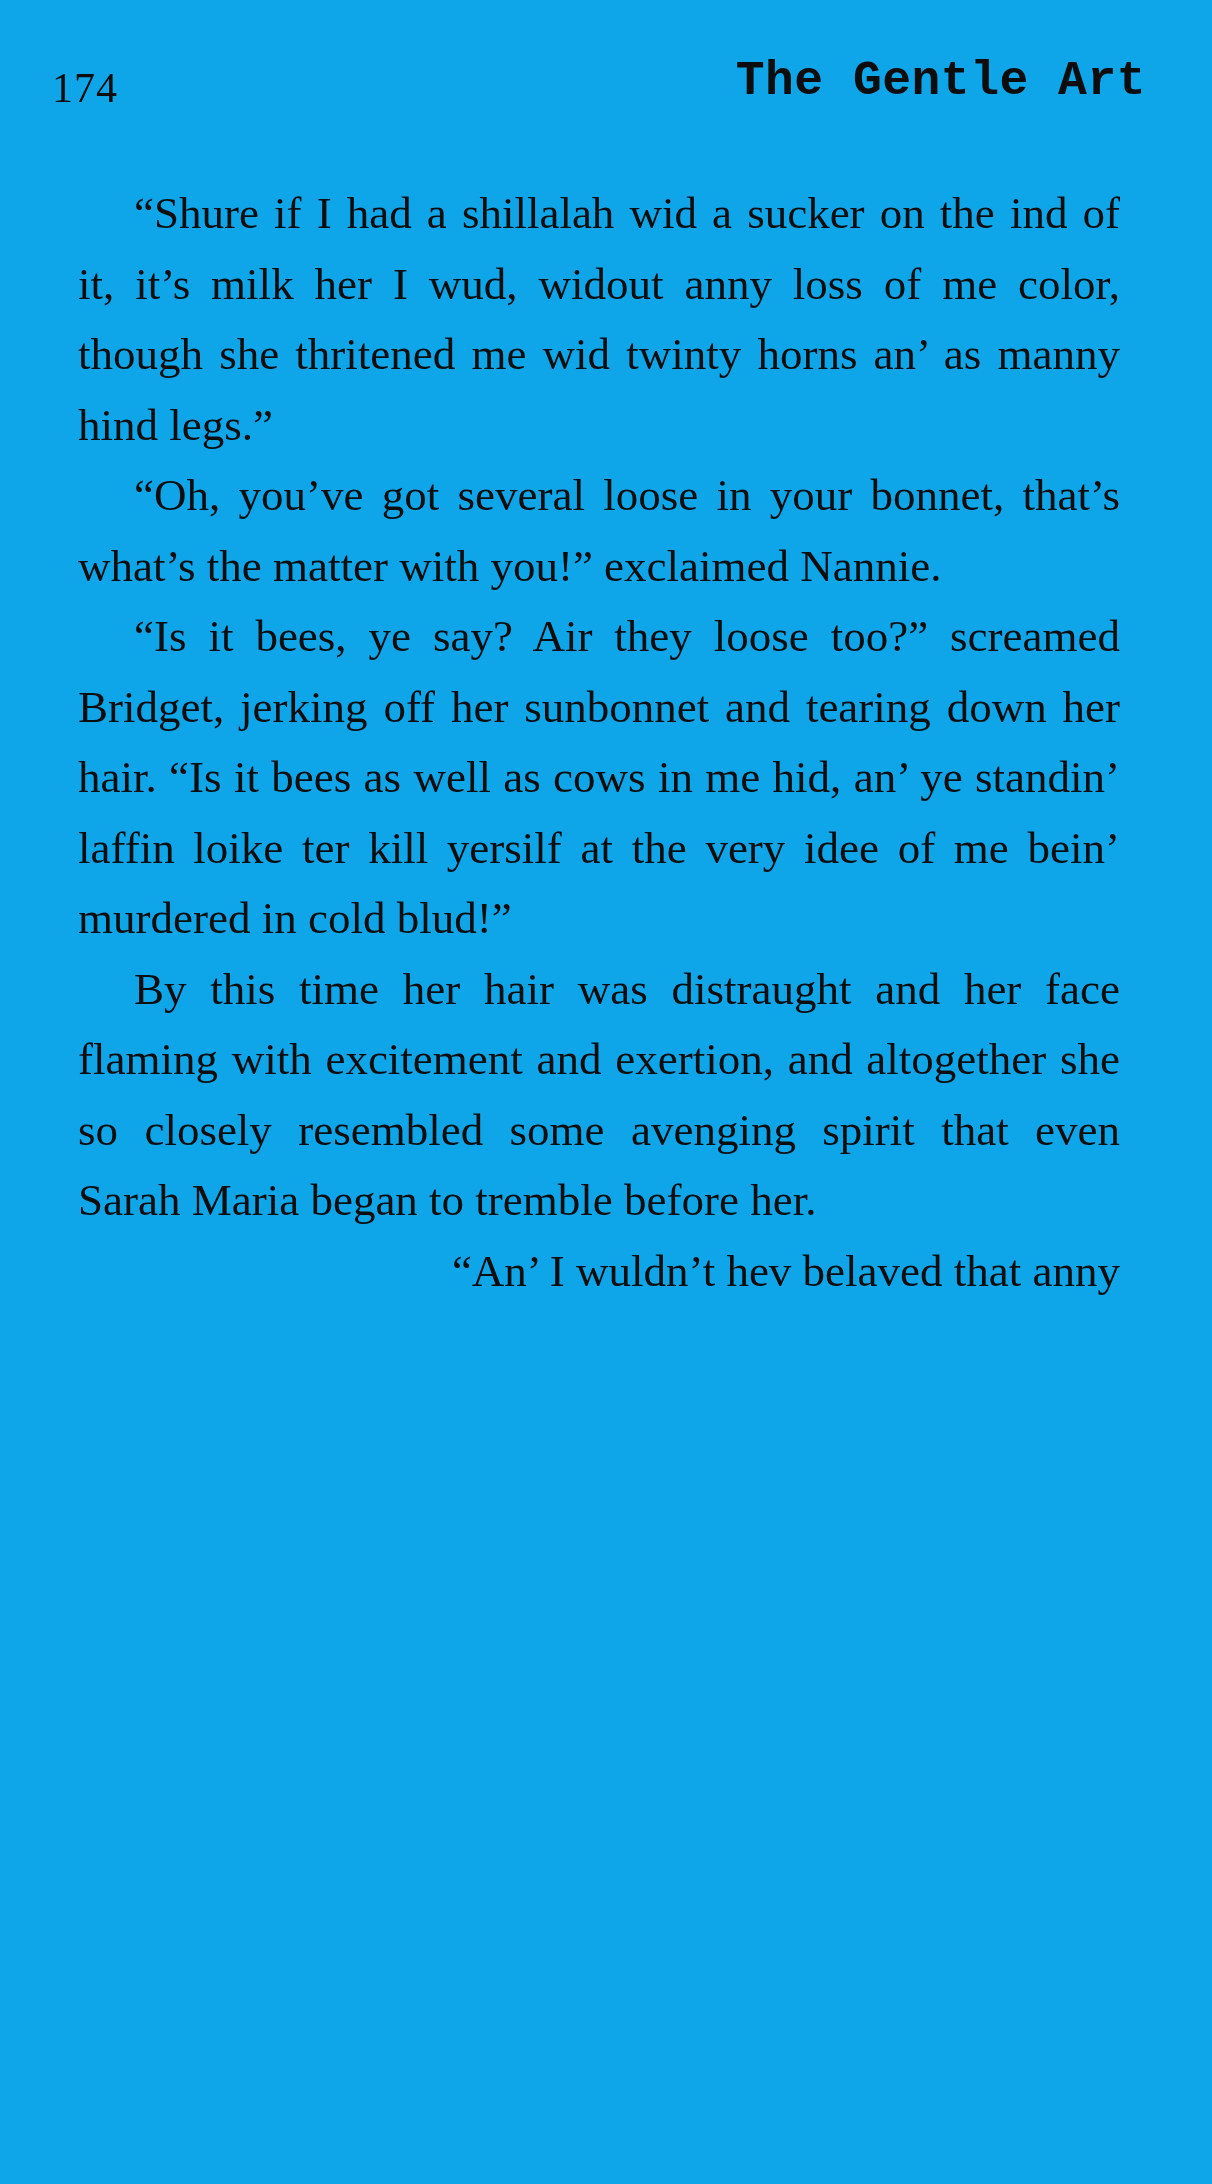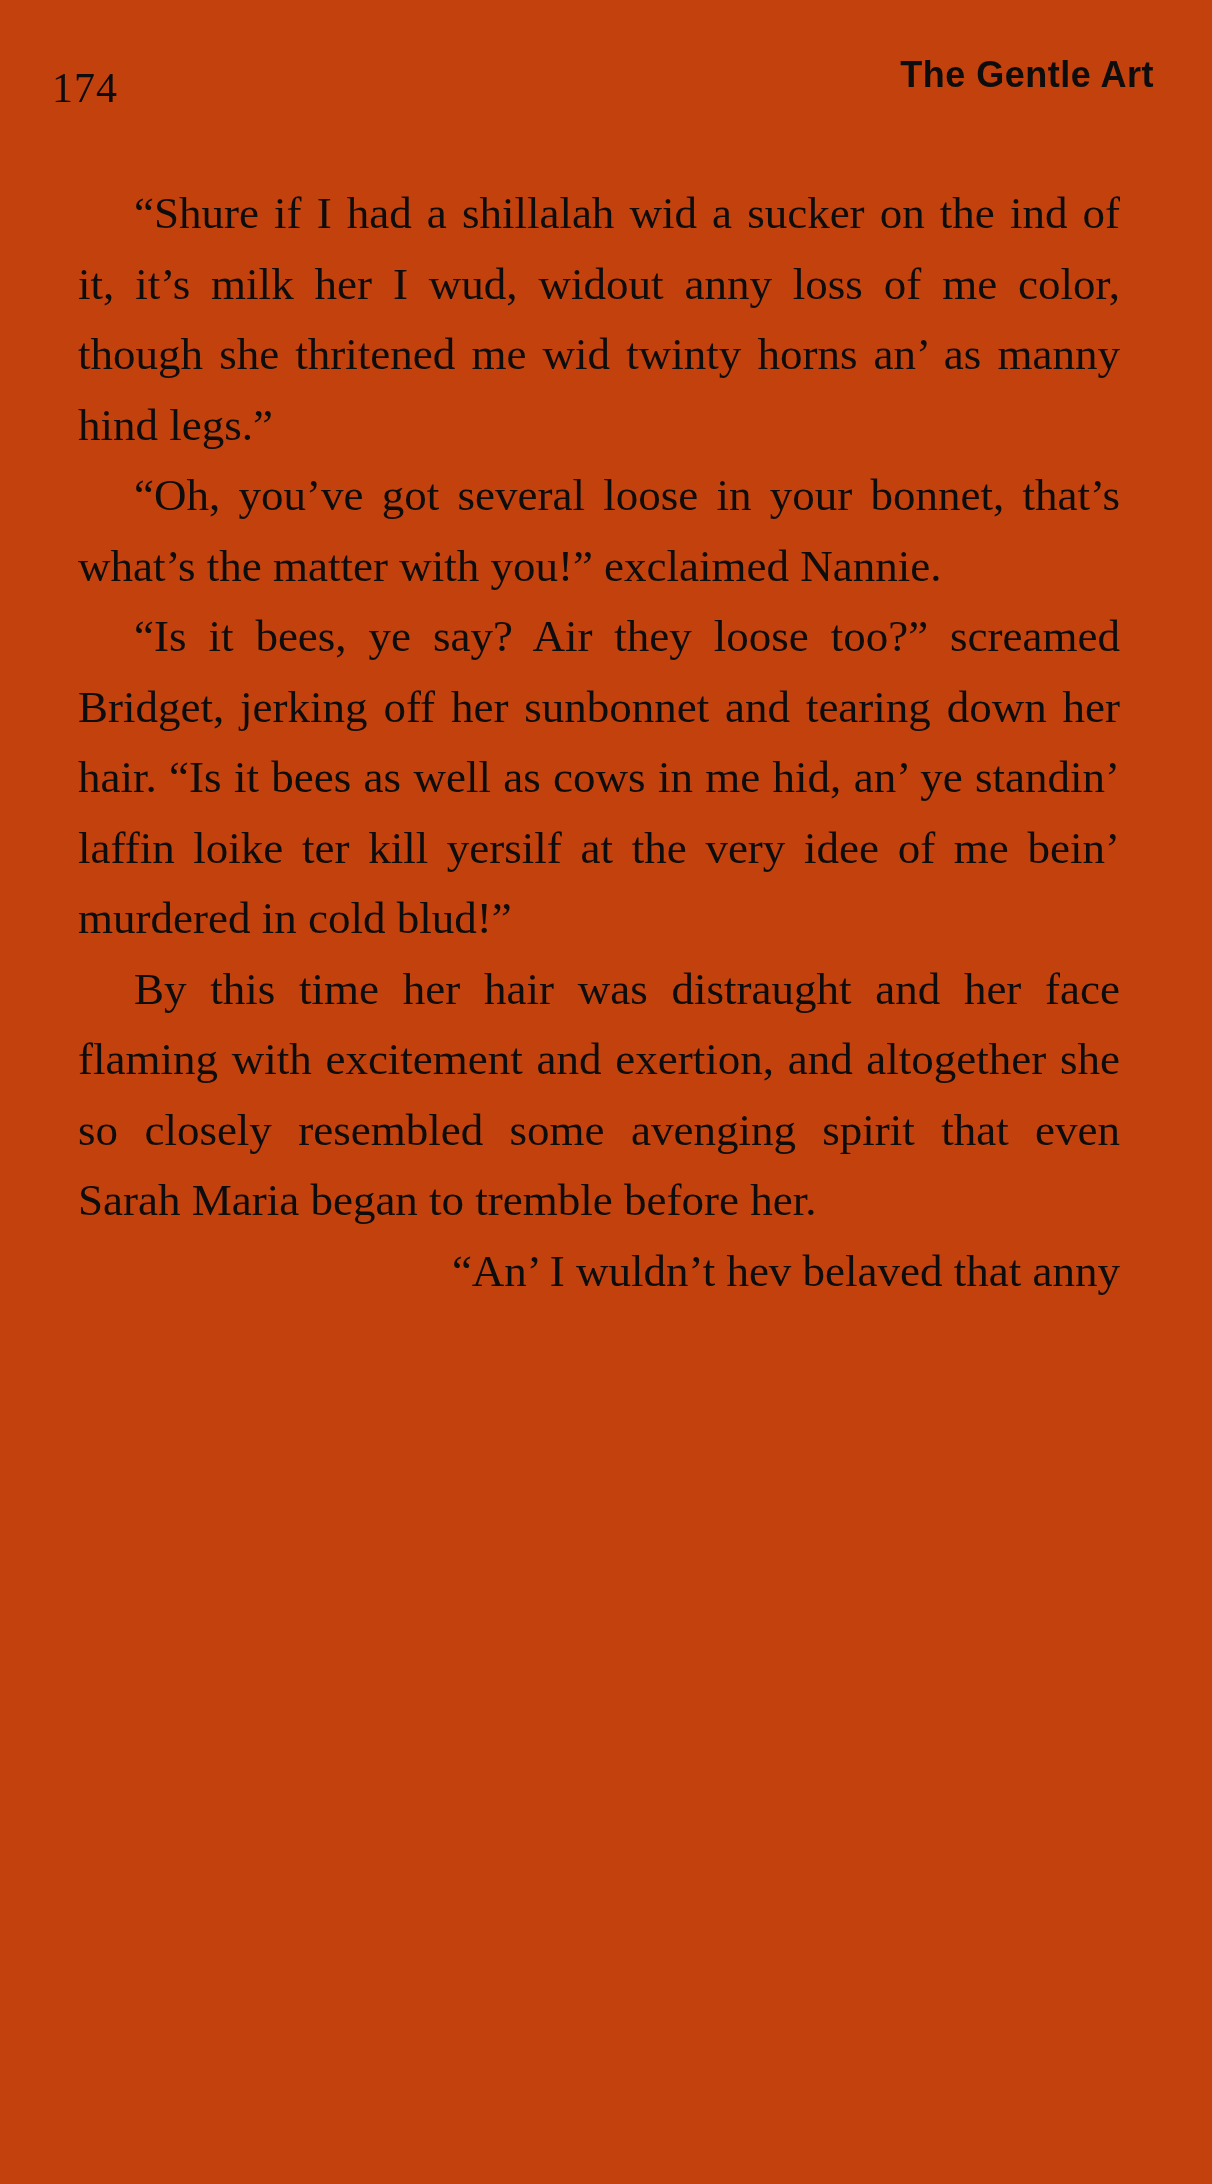--- a/index.html
+++ b/index.html
@@ -14,45 +14,45 @@
     color: #0d0d0d;
     position: relative;
     overflow: hidden;
   }
   .page {
     position: absolute;
     top: 0;
     left: 0;
     width: 1212px;
     height: 2184px;
-    background: #c2410c;
+    background: #0ea5e9;
   }
   .header {
     position: absolute;
     top: 54px;
     left: 52px;
     right: 54px;
     height: 70px;
   }
   .folio {
     position: absolute;
     left: 0;
     top: 10px;
     font-size: 42px;
     letter-spacing: 1px;
     font-family: "Liberation Serif", serif;
   }
   .running-title {
     position: absolute;
-    right: 4px;
+    right: 12px;
     top: 0;
-    font-size: 36px;
+    font-size: 48px;
     font-weight: bold;
     letter-spacing: 0.5px;
-    font-family: Liberation Sans, sans-serif;
+    font-family: Liberation Mono, monospace;
     white-space: nowrap;
   }
   .body-text {
     position: absolute;
     top: 178px;
     left: 54px;
     width: 1042px;
     margin-left: 24px;
   }
   .para {

